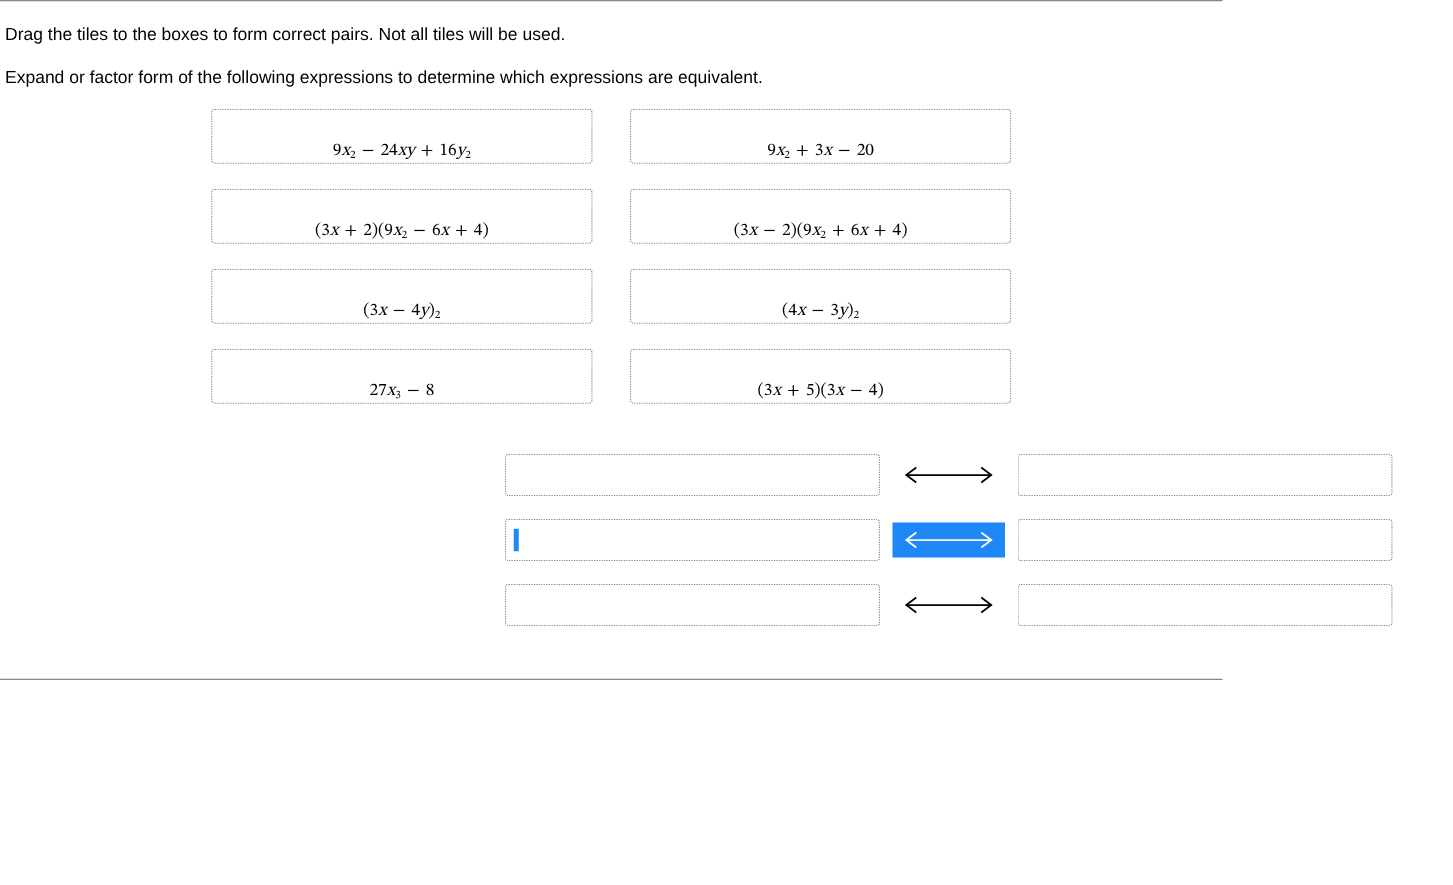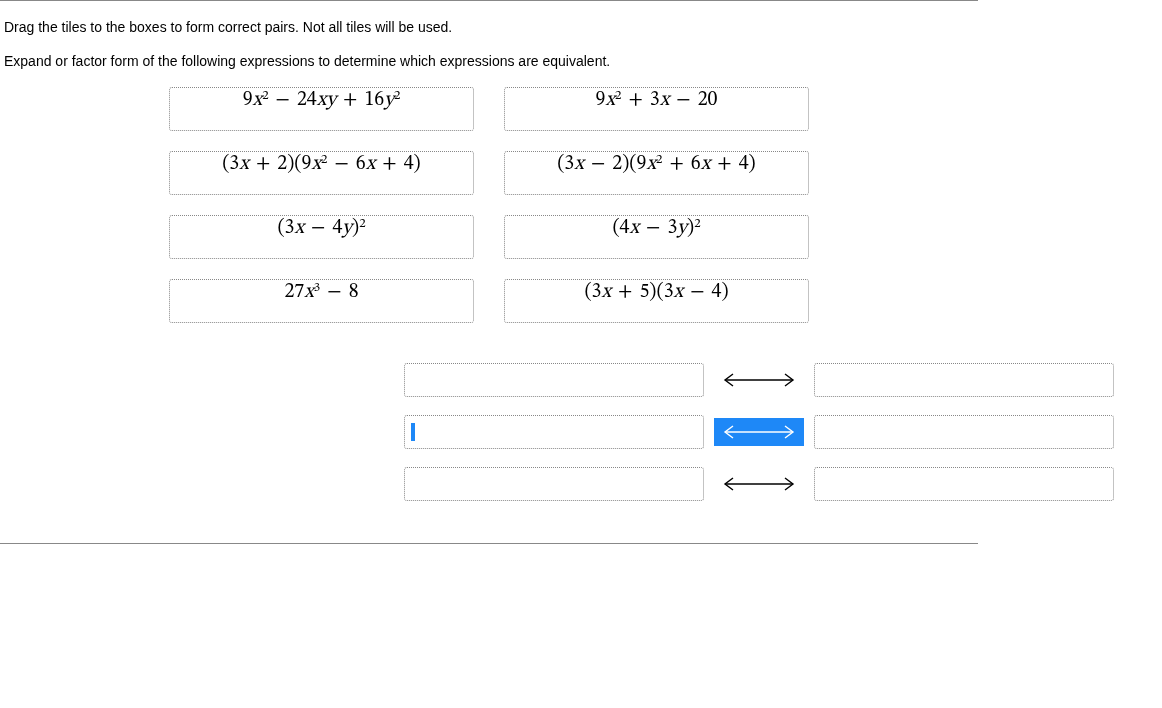--- a/index.html
+++ b/index.html
@@ -30,24 +30,24 @@
       grid-template-columns: 1fr 1fr;
       column-gap: 30px;
       row-gap: 20px;
       margin-bottom: 40px;
     }
     .tile {
       border: 1px dotted #888;
       border-radius: 3px;
       height: 44px;
       display: flex;
-      align-items: flex-start;
+      align-items: flex-end;
       justify-content: center;
       font-family: "Cambria Math", "STIX Two Math", "Times New Roman", serif;
-      font-size: 20px;
+      font-size: 14px;
       cursor: grab;
       background: #fff;
       user-select: none;
       white-space: nowrap;
     }
     .pairs-wrap {
       width: 710px;
       margin: 0 0 0 400px;
     }
     .pair-row {

